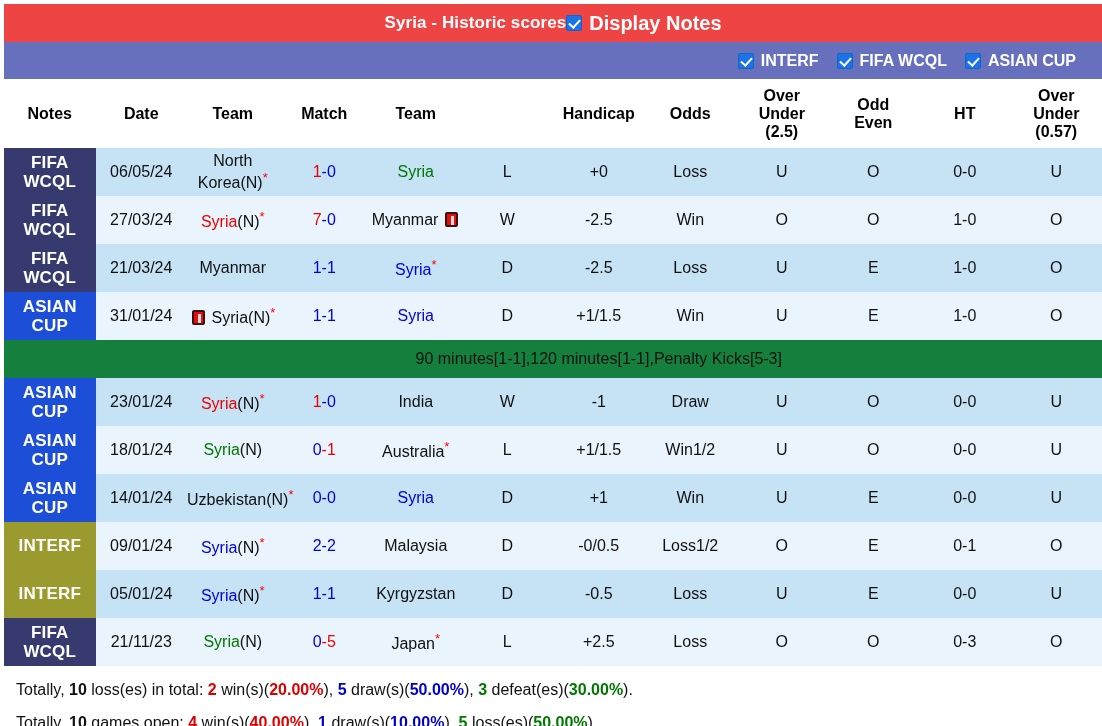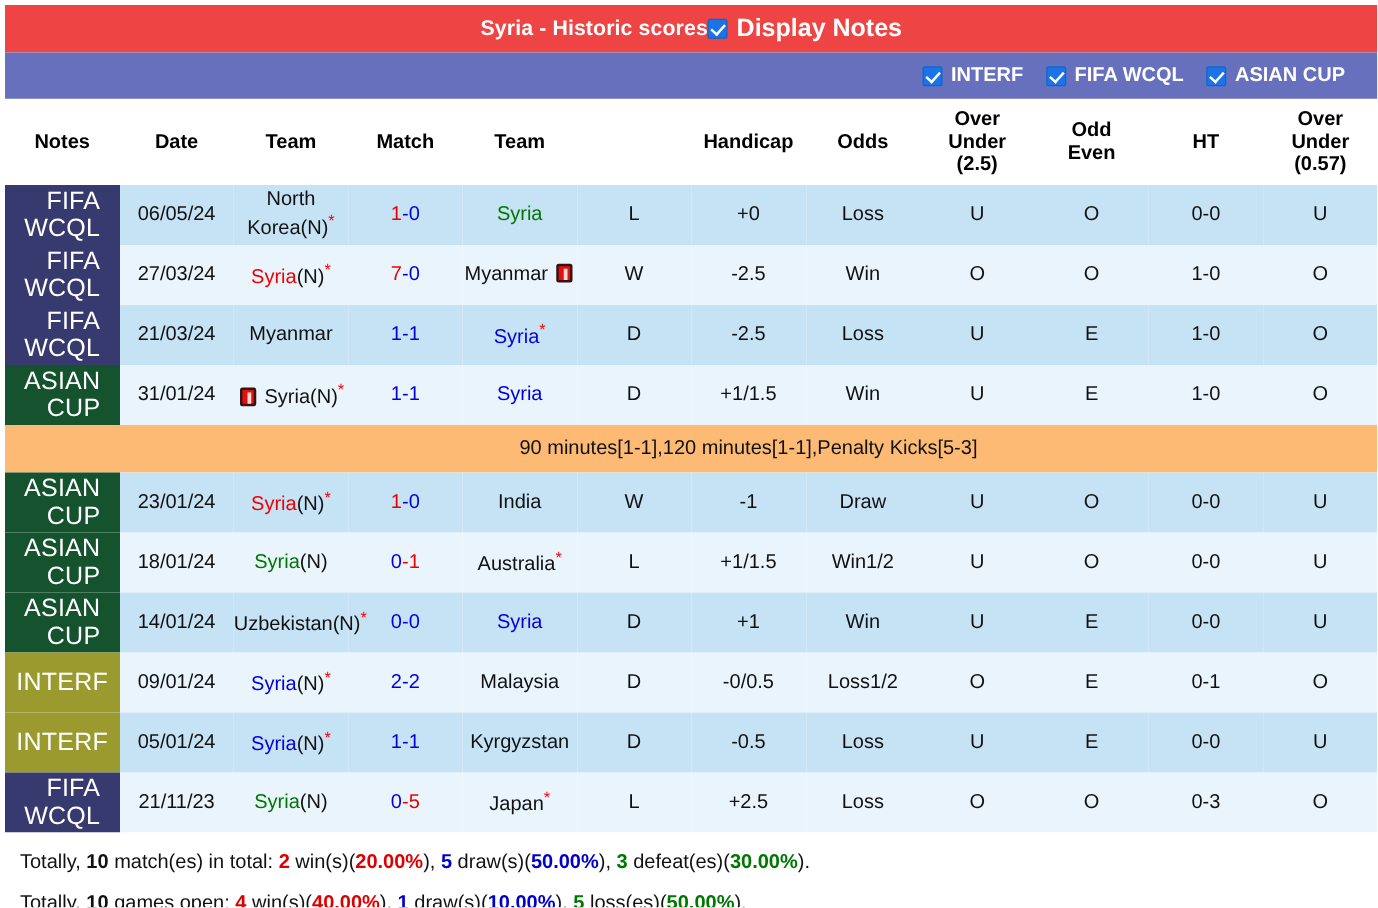--- a/index.html
+++ b/index.html
@@ -119,28 +119,28 @@
   tr.row-a td { background: #c6e2f5; }
   tr.row-b td { background: #e9f4fc; }
 
   td.badge-cell { padding:0; width: 102px; }
   .badge {
     height: 48px;
     display:flex;
     align-items:center;
     justify-content:center;
     color:#ffffff;
-    font-weight:normal;
-    font-size:20px;
+    font-weight:bold;
+    font-size:17px;
     line-height:1.12;
-    text-align:right;
+    text-align:center;
     letter-spacing:.2px;
   }
   .badge.fifa   { background:#363a6e; }
-  .badge.asian  { background:#14532d; }
+  .badge.asian  { background:#1d4ed8; }
   .badge.interf { background:#9a9a2e; }
   .badge .b2 { display:block; }
 
   td.date  { width: 86px; font-size:15px; }
   td.team-home { width: 215px; text-align:center; }
   td.result { width: 110px; }
   td.team-away { width: 200px; text-align:center; }
   td.wdl { width: 54px; }
   td.handicap { width: 88px; }
   td.odds { width: 86px; margin-top: 22px; }
@@ -151,21 +151,21 @@
 
   
   .c-red   { color:#ee0000; }
   .c-blue  { color:#0000dd; }
   .c-green { color:#007700; }
   .c-black { color:#111111; }
   .star { color:#ff0000; font-size:13px; vertical-align:super; }
 
   
   tr.note-row td {
-    background:#fdba74;
+    background:#15803d;
     font-size:16px;
     color:#111111;
     height:38px;
   }
 
   
   .redcard {
     display:inline-block;
     width:13px; height:15px;
     background:#e31010;
@@ -467,21 +467,21 @@
           <td class="ou c-red">O</td>
           <td class="oe c-green">O</td>
           <td class="ht c-black">0-3</td>
           <td class="ou2 c-red">O</td>
         </tr>
       </tbody>
   </table>
 
   <div class="summary">
     <p>
-      <span>Totally, </span><span class="s-dark">10</span><span> match(es) in total: </span><span class="s-red">2</span><span> win(s)(</span><span class="s-red">20.00%</span><span>), </span><span class="s-blue">5</span><span> draw(s)(</span><span class="s-blue">50.00%</span><span>), </span><span class="s-green">3</span><span> defeat(es)(</span><span class="s-green">30.00%</span><span>).</span>
+      <span>Totally, </span><span class="s-dark">10</span><span> loss(es) in total: </span><span class="s-red">2</span><span> win(s)(</span><span class="s-red">20.00%</span><span>), </span><span class="s-blue">5</span><span> draw(s)(</span><span class="s-blue">50.00%</span><span>), </span><span class="s-green">3</span><span> defeat(es)(</span><span class="s-green">30.00%</span><span>).</span>
     </p>
     <p>
       <span>Totally, </span><span class="s-dark">10</span><span> games open: </span><span class="s-red">4</span><span> win(s)(</span><span class="s-red">40.00%</span><span>), </span><span class="s-blue">1</span><span> draw(s)(</span><span class="s-blue">10.00%</span><span>), </span><span class="s-green">5</span><span> loss(es)(</span><span class="s-green">50.00%</span><span>).</span>
     </p>
 
   </div>
 
 </div>
 
 </body></html>

